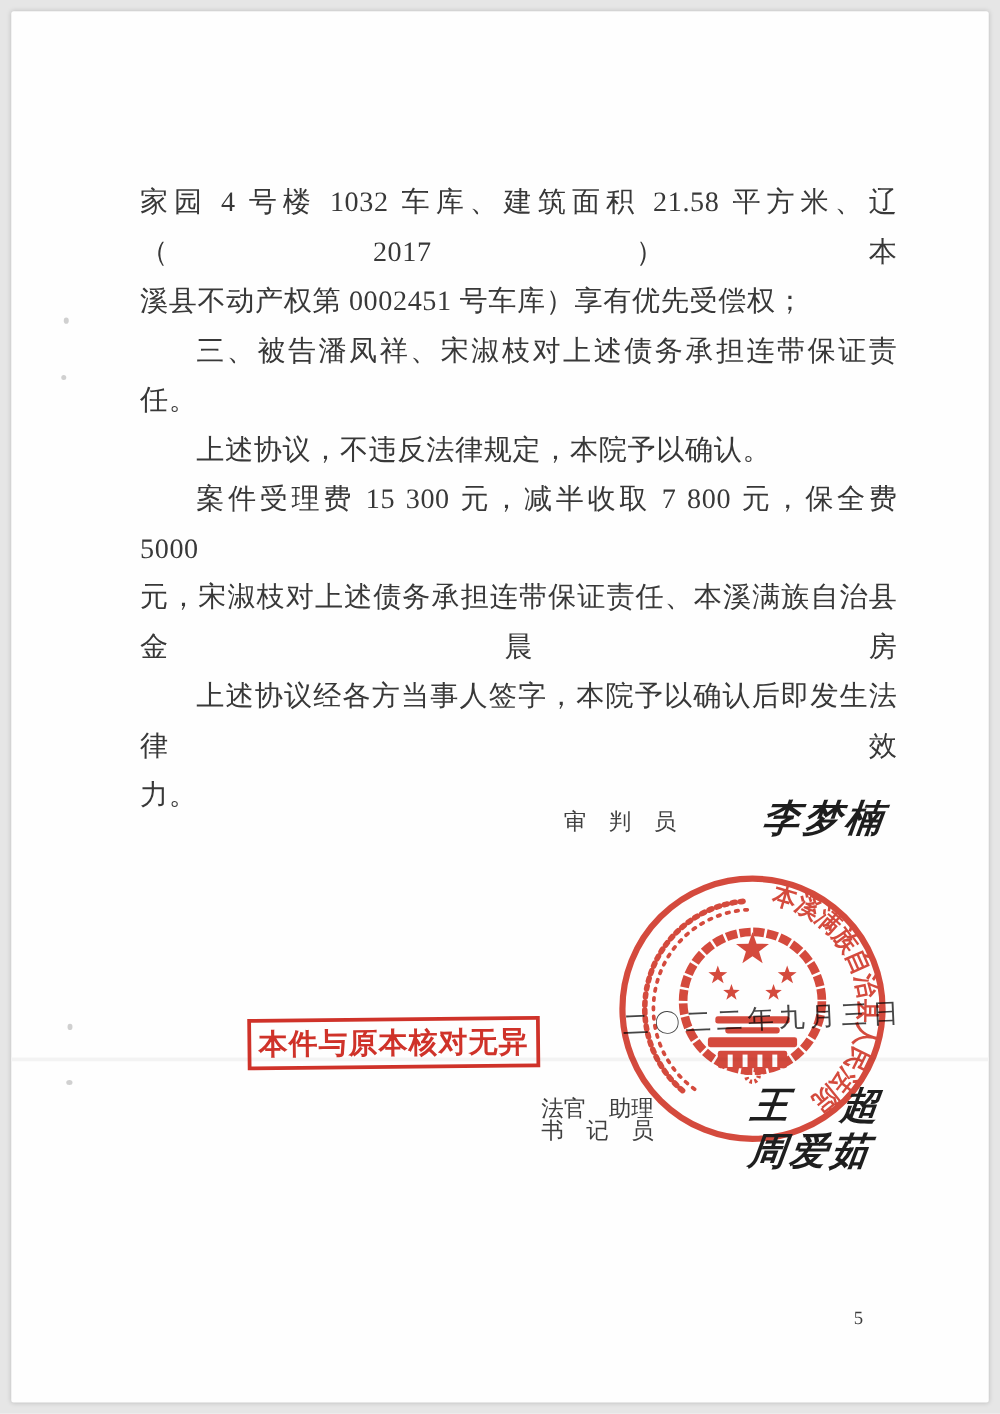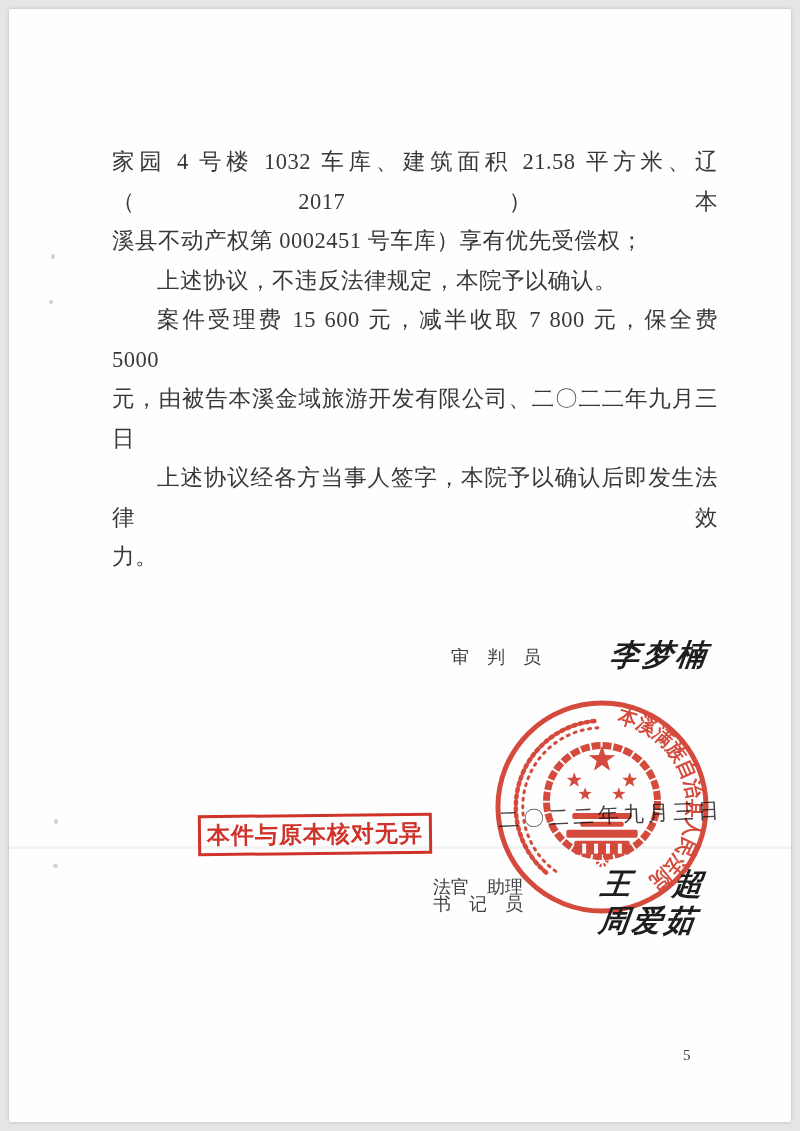--- a/index.html
+++ b/index.html
@@ -60,23 +60,24 @@
 </head>
 <body>
 
 <div class="page">
 
   <div class="scan-band" style="top:837px"></div>
 
   <div class="doc-text">
     <div class="line full">家园 4 号楼 1032 车库、建筑面积 21.58 平方米、辽（2017）本</div>
     <div class="line">溪县不动产权第 0002451 号车库）享有优先受偿权；</div>
+    <div class="line indent">三、被告潘凤祥、宋淑枝对上述债务承担连带保证责任。</div>
     <div class="line indent">上述协议，不违反法律规定，本院予以确认。</div>
-    <div class="line indent full">案件受理费 15 600 元，减半收取 7 800 元，保全费 5000</div>
-    <div class="line full">元，由被告本溪金域旅游开发有限公司、二〇二二年九月三日</div>
+    <div class="line indent full">案件受理费 15 300 元，减半收取 7 800 元，保全费 5000</div>
+    <div class="line full">元，宋淑枝对上述债务承担连带保证责任、本溪满族自治县金晨房</div>
     <div class="line indent full">上述协议经各方当事人签字，本院予以确认后即发生法律效</div>
     <div class="line">力。</div>
   </div>
 
   <div class="sig-label" style="left:442px;top:636px">审　判　员</div>
   <div class="sig-name" style="left:601px;top:626px">李梦楠</div>
 
   <div class="date-line">二〇二二年九月三日</div>
 
   <div class="verify-stamp">本件与原本核对无异</div>

